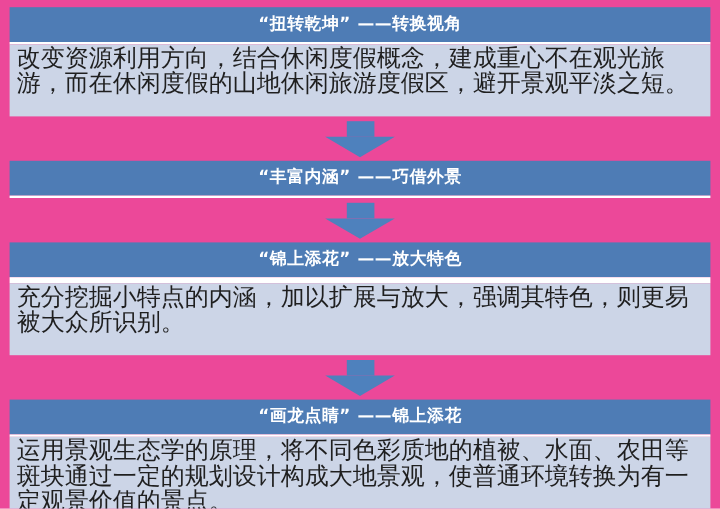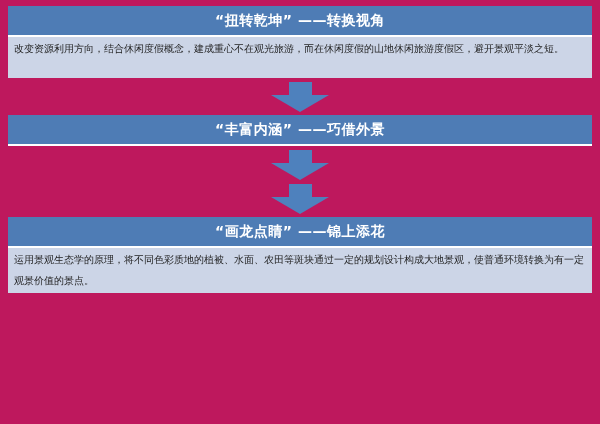--- a/index.html
+++ b/index.html
@@ -6,21 +6,21 @@
     margin: 0;
     padding: 0;
     background: #ffffff;
     font-family: "DejaVu Sans", "Liberation Sans", sans-serif;
   }
   .canvas {
     width: 600px;
     height: 424px;
     box-sizing: border-box;
     overflow: hidden;
-    background: #be185d;
+    background: #ec4899;
   }
   .diagram {
     padding: 6px 8px 2px 8px;
   }
   .block {
     width: 100%;
   }
   .block-header {
     background: var(--header-bg, #4e7cb5);
     color: var(--header-text, #ffffff);
@@ -34,27 +34,27 @@
   .gap {
     height: 2px;
     background: #ffffff;
   }
   .block.wide-gap .gap {
     height: 5px;
   }
   .block-body {
     background: var(--body-bg, #ccd5e7);
     color: var(--body-text, #1f1f1f);
-    font-size: 10px;
+    font-size: 20px;
     line-height: 21px;
-    padding: 1px 6px 2px 6px;
+    padding: 1px 6px 17px 6px;
     min-height: 41px;
     box-sizing: border-box;
     display: flex;
-    align-items: flex-start;
+    align-items: flex-end;
   }
   .arrow {
     width: 58px;
     margin: 4px auto 3px auto;
   }
   .arrow-stem {
     width: 23px;
     height: 13px;
     background: var(--arrow, #4e81bd);
     margin: 0 auto;
@@ -89,20 +89,27 @@
     <div class="block">
       <div class="block-header">“丰富内涵” ——巧借外景</div>
       <div class="gap"></div>
     </div>
 
     <div class="arrow">
       <div class="arrow-stem"></div>
       <div class="arrow-head"></div>
     </div>
 
+    <div class="block wide-gap">
+      <div class="block-header">“锦上添花” ——放大特色</div>
+      <div class="gap"></div>
+      <div class="block-body">
+        <span>充分挖掘小特点的内涵，加以扩展与放大，强调其特色，则更易被大众所识别。</span>
+      </div>
+    </div>
 
     <div class="arrow">
       <div class="arrow-stem"></div>
       <div class="arrow-head"></div>
     </div>
 
     <div class="block">
       <div class="block-header">“画龙点睛” ——锦上添花</div>
       <div class="gap"></div>
       <div class="block-body">

